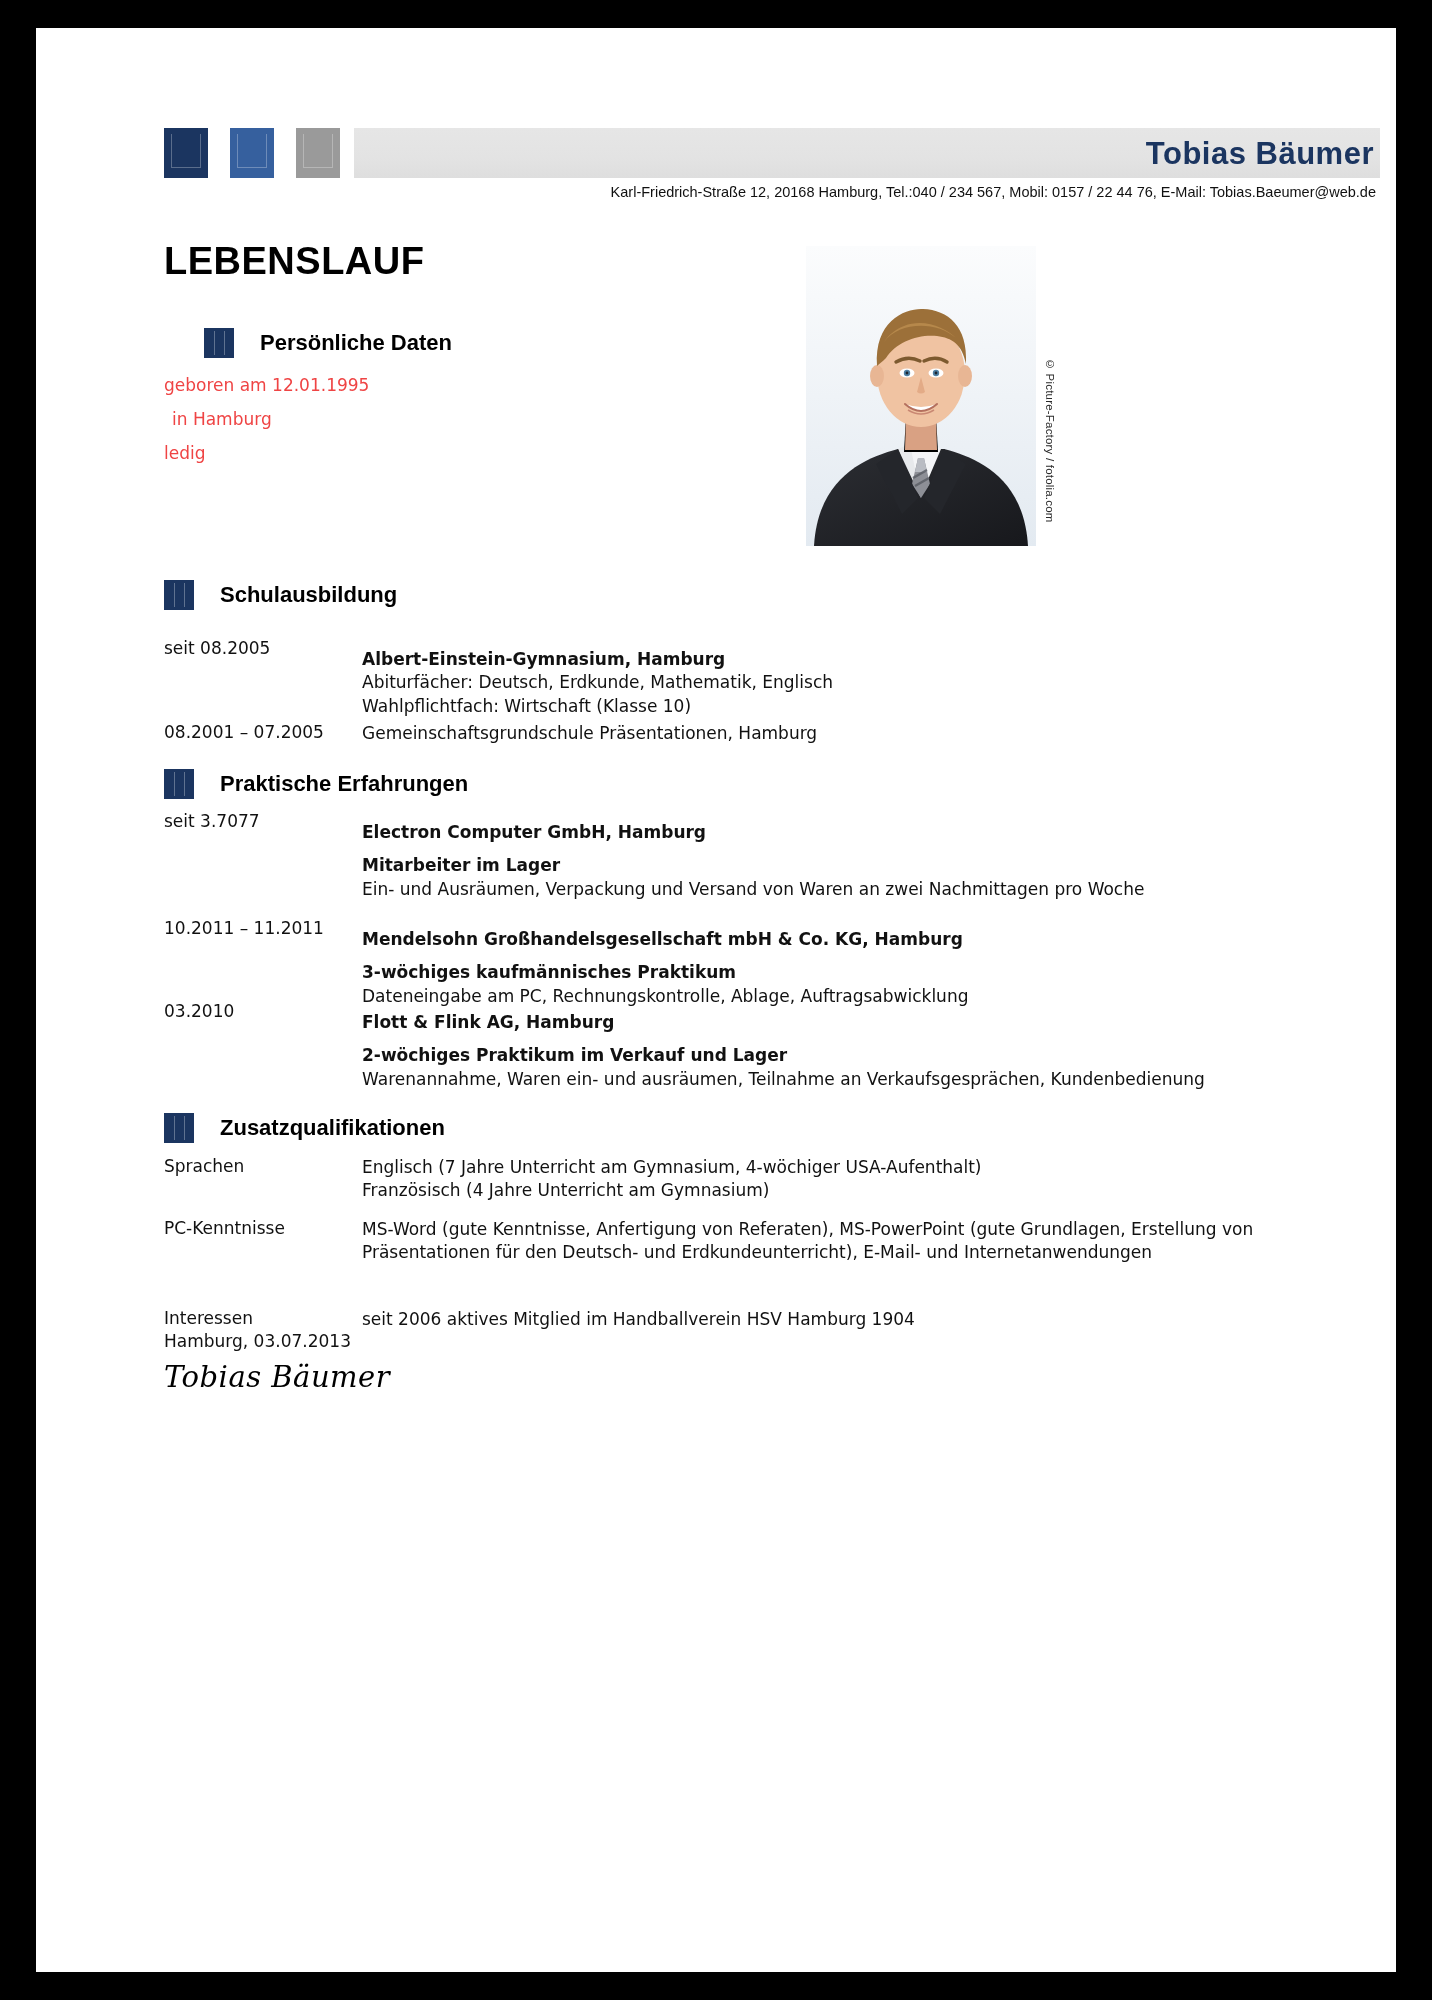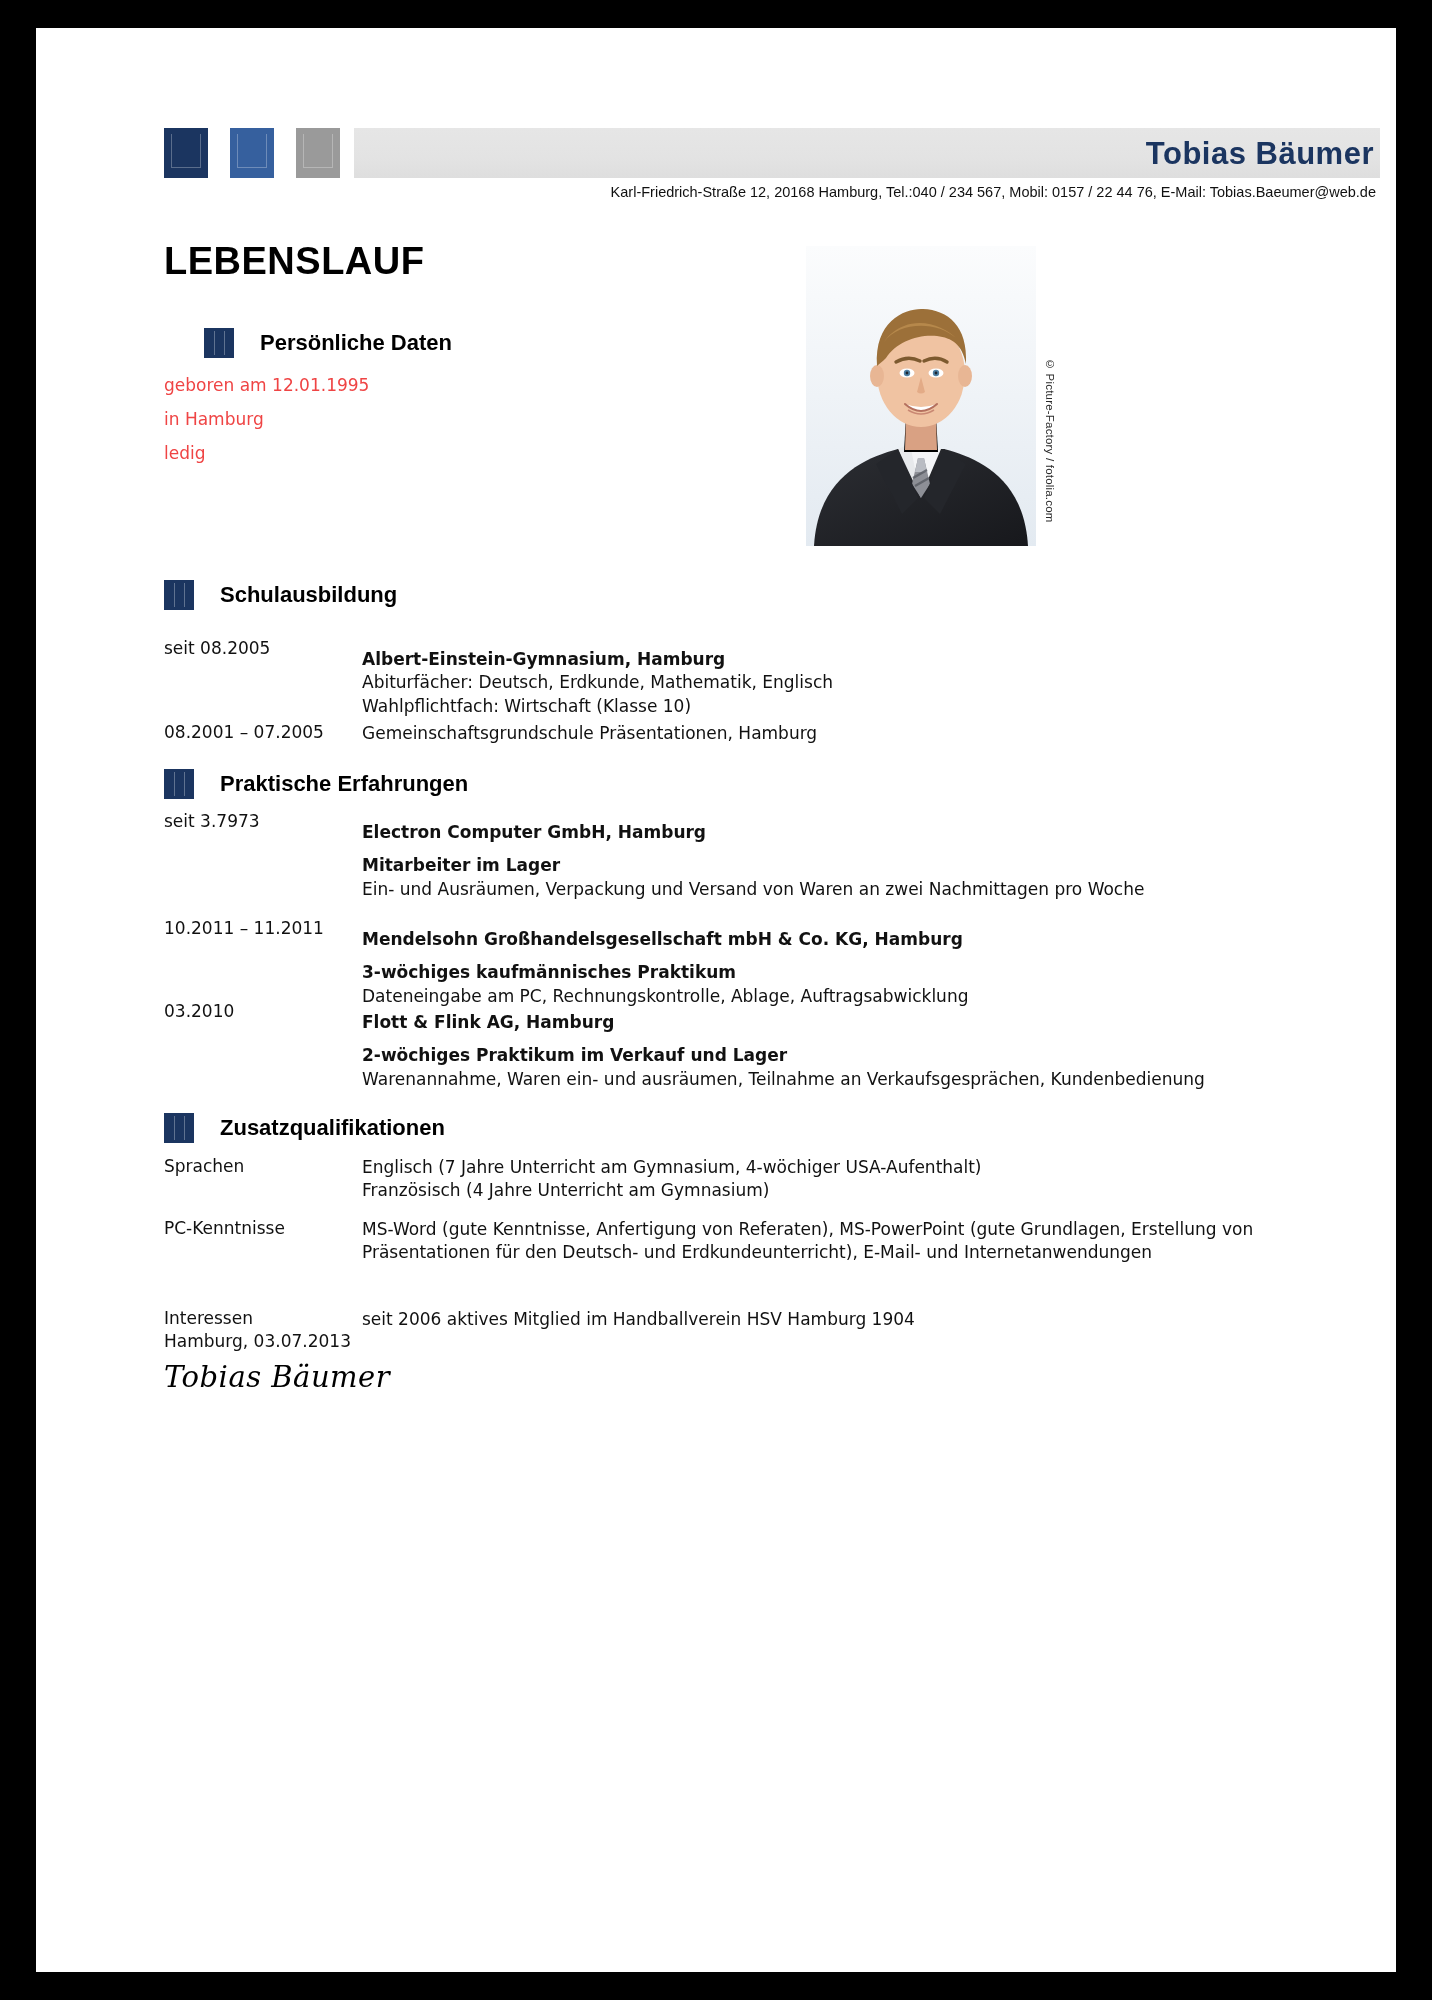--- a/index.html
+++ b/index.html
@@ -305,21 +305,21 @@
           <path d="M102 164 q13 8 26 0" stroke="#c98873" stroke-width="1.6" fill="none"></path>
         </svg>
       </div>
       <div class="photo-credit">© Picture-Factory / fotolia.com</div>
 
       <div class="section-head" style="top:300px;padding-left:40px;">
         <span class="sec-icon"></span>
         <span class="sec-title">Persönliche Daten</span>
       </div>
       <div class="pdata" style="top:347px;">geboren am 12.01.1995</div>
-      <div class="pdata" style="top:381px;">in Hamburg</div>
+      <div class="pdata" style="top:381px;margin-left:8px;">in Hamburg</div>
       <div class="pdata" style="top:415px;">ledig</div>
 
       <div class="section-head" style="top:552px;">
         <span class="sec-icon"></span>
         <span class="sec-title">Schulausbildung</span>
       </div>
 
       <div class="row" style="top:610px;">
         <div class="col-date">seit 08.2005</div>
         <div class="col-body">
@@ -335,21 +335,21 @@
           <div>Gemeinschaftsgrundschule Präsentationen, Hamburg</div>
         </div>
       </div>
 
       <div class="section-head" style="top:741px;">
         <span class="sec-icon"></span>
         <span class="sec-title">Praktische Erfahrungen</span>
       </div>
 
       <div class="row" style="top:783px;">
-        <div class="col-date">seit 3.7973</div>
+        <div class="col-date">seit 3.7077</div>
         <div class="col-body">
           <div class="b">Electron Computer GmbH, Hamburg</div>
           <div class="b">Mitarbeiter im Lager</div>
           <div>Ein- und Ausräumen, Verpackung und Versand von Waren an zwei Nachmittagen pro Woche</div>
         </div>
       </div>
 
       <div class="row" style="top:890px;">
         <div class="col-date">10.2011 – 11.2011</div>
         <div class="col-body">

